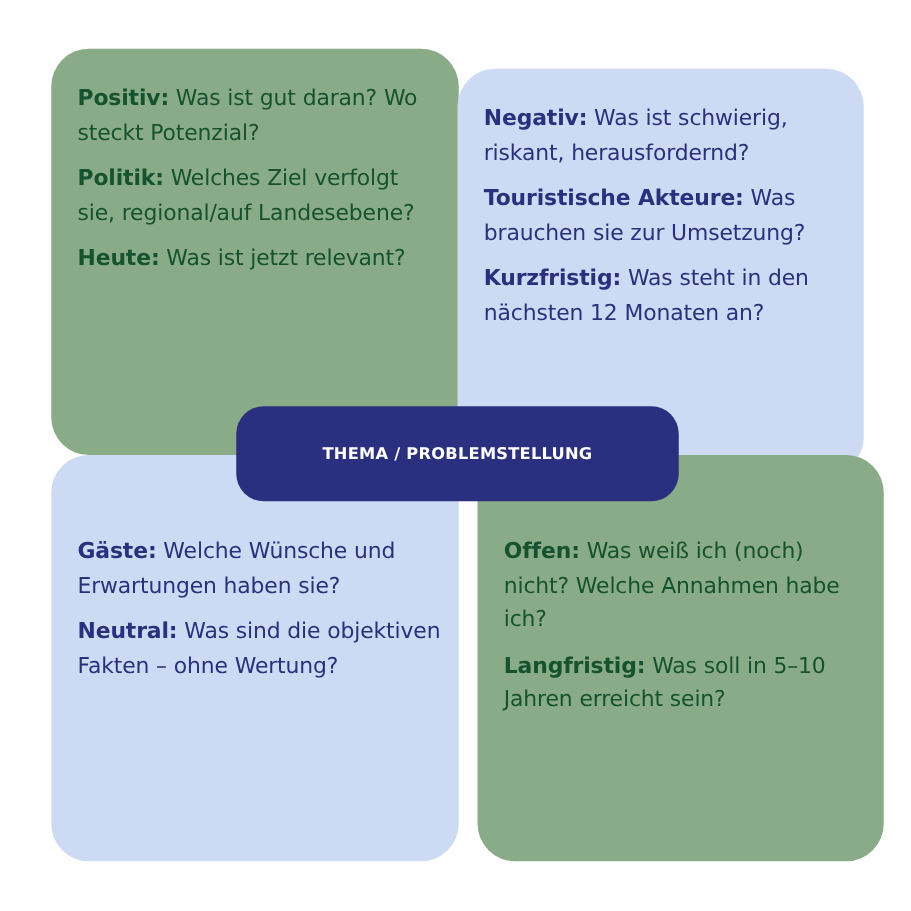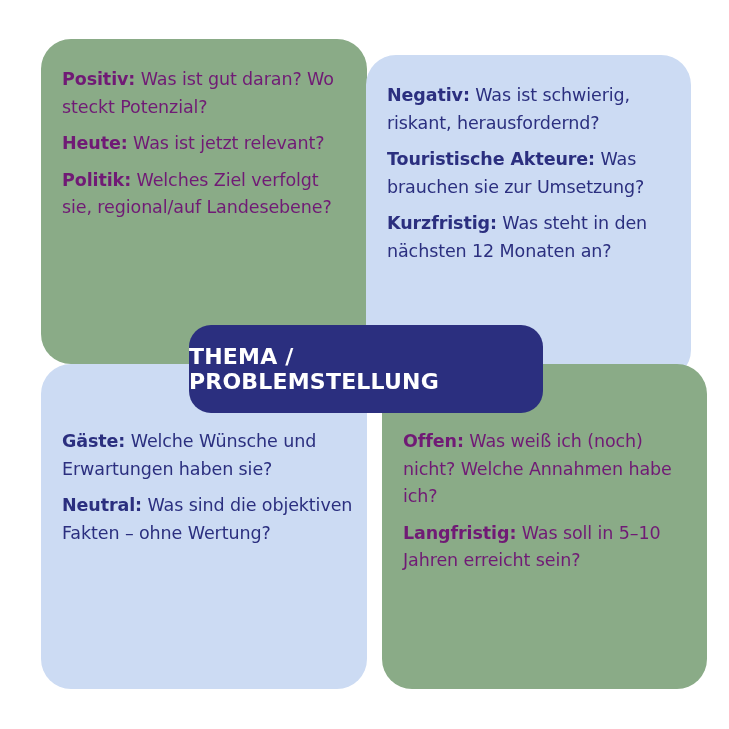--- a/index.html
+++ b/index.html
@@ -1,42 +1,42 @@
 <!DOCTYPE html>
 <html><head>
 <meta charset="utf-8">
 <style>
   html, body { margin: 0; padding: 0; background: #ffffff; }
   body { width: 729px; height: 729px; position: relative; overflow: hidden;
          font-family: "DejaVu Sans", sans-serif; }
   .quad { position: absolute; box-sizing: border-box; border-radius: 30px; }
-  .green { background: #8aab87; color: #701a75; }
+  .green { background: #8aab87; color: #14532d; }
   .blue { background: #ccdbf3; color: #2b2f7f; }
   #q-tl { left: 41px; top: 39px; width: 326px; height: 325px; }
   #q-tr { left: 366px; top: 39px; width: 325px; height: 325px; margin-top: 16px; }
   #q-bl { left: 41px; top: 364px; width: 326px; height: 325px; }
   #q-br { left: 366px; top: 364px; width: 325px; height: 325px; margin-left: 16px; }
   .content { position: absolute; left: 21px; right: 14px; }
   #q-tl .content, #q-tr .content { top: 27px; }
   #q-bl .content, #q-br .content { top: 64px; }
   .item { font-size: 17.5px; line-height: 27.5px; margin: 0 0 9px 0; letter-spacing: -0.1px; }
   .item b { font-weight: bold; }
-  #center-pill { position: absolute; left: 189px; top: 325px; width: 354px; height: 88px;
+  #center-pill { position: absolute; left: 189px; top: 325px; width: 354px; height: 76px;
          background: #2b2f7f; border-radius: 22px; color: #ffffff;
          display: flex; align-items: center; justify-content: center;
-         font-size: 22px; font-weight: bold; letter-spacing: 0.2px; }
+         font-size: 13px; font-weight: bold; letter-spacing: 0.2px; }
 </style>
 </head>
 <body>
 
 <div class="quad green" id="q-tl">
   <div class="content">
     <p class="item"><b>Positiv:</b><span> Was ist gut daran? Wo steckt Potenzial?</span></p>
+    <p class="item"><b>Politik:</b><span> Welches Ziel verfolgt sie, regional/auf Landesebene?</span></p>
     <p class="item"><b>Heute:</b><span> Was ist jetzt relevant?</span></p>
-    <p class="item"><b>Politik:</b><span> Welches Ziel verfolgt sie, regional/auf Landesebene?</span></p>
   </div>
 </div>
 
 <div class="quad blue" id="q-tr">
   <div class="content">
     <p class="item"><b>Negativ:</b><span> Was ist schwierig, riskant, herausfordernd?</span></p>
     <p class="item"><b>Touristische Akteure:</b><span> Was brauchen sie zur Umsetzung?</span></p>
     <p class="item"><b>Kurzfristig:</b><span> Was steht in den nächsten 12 Monaten an?</span></p>
   </div>
 </div>

